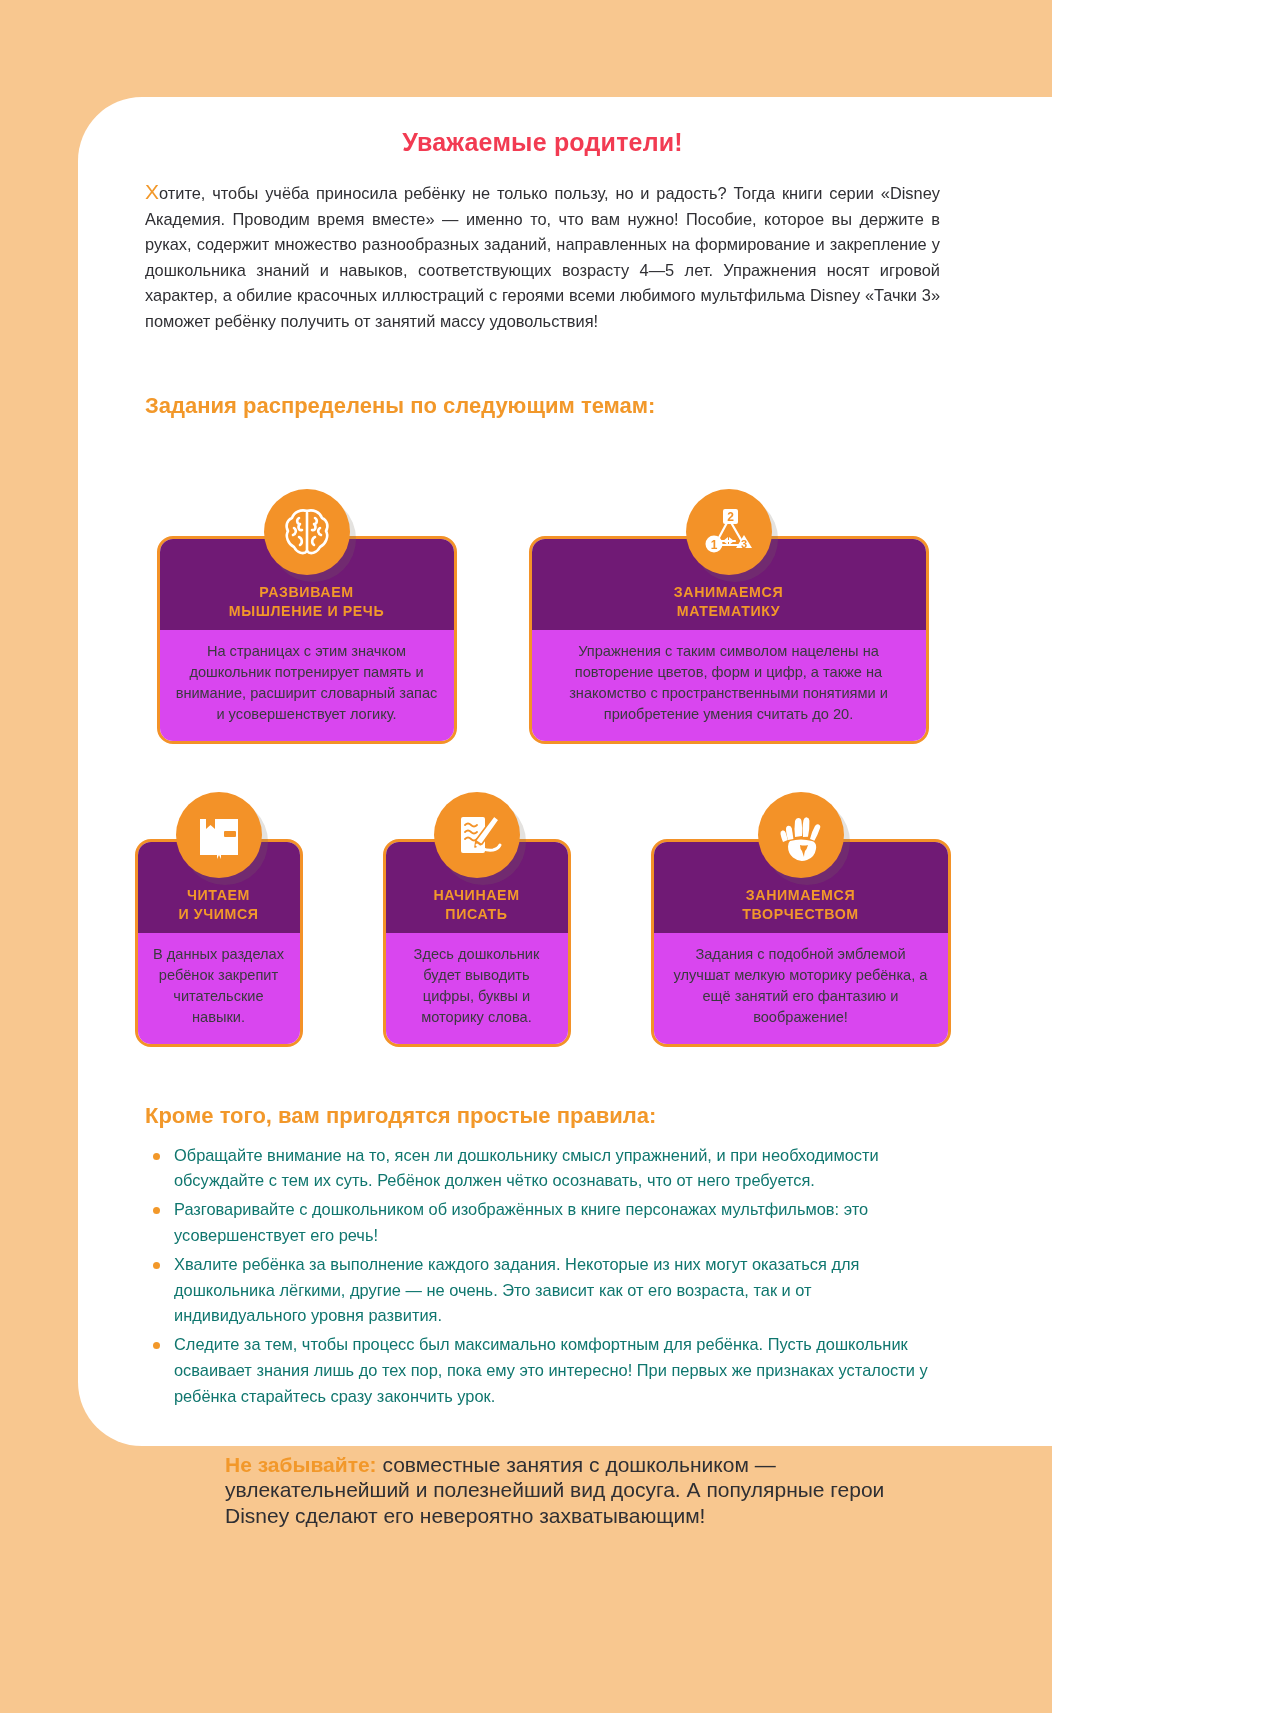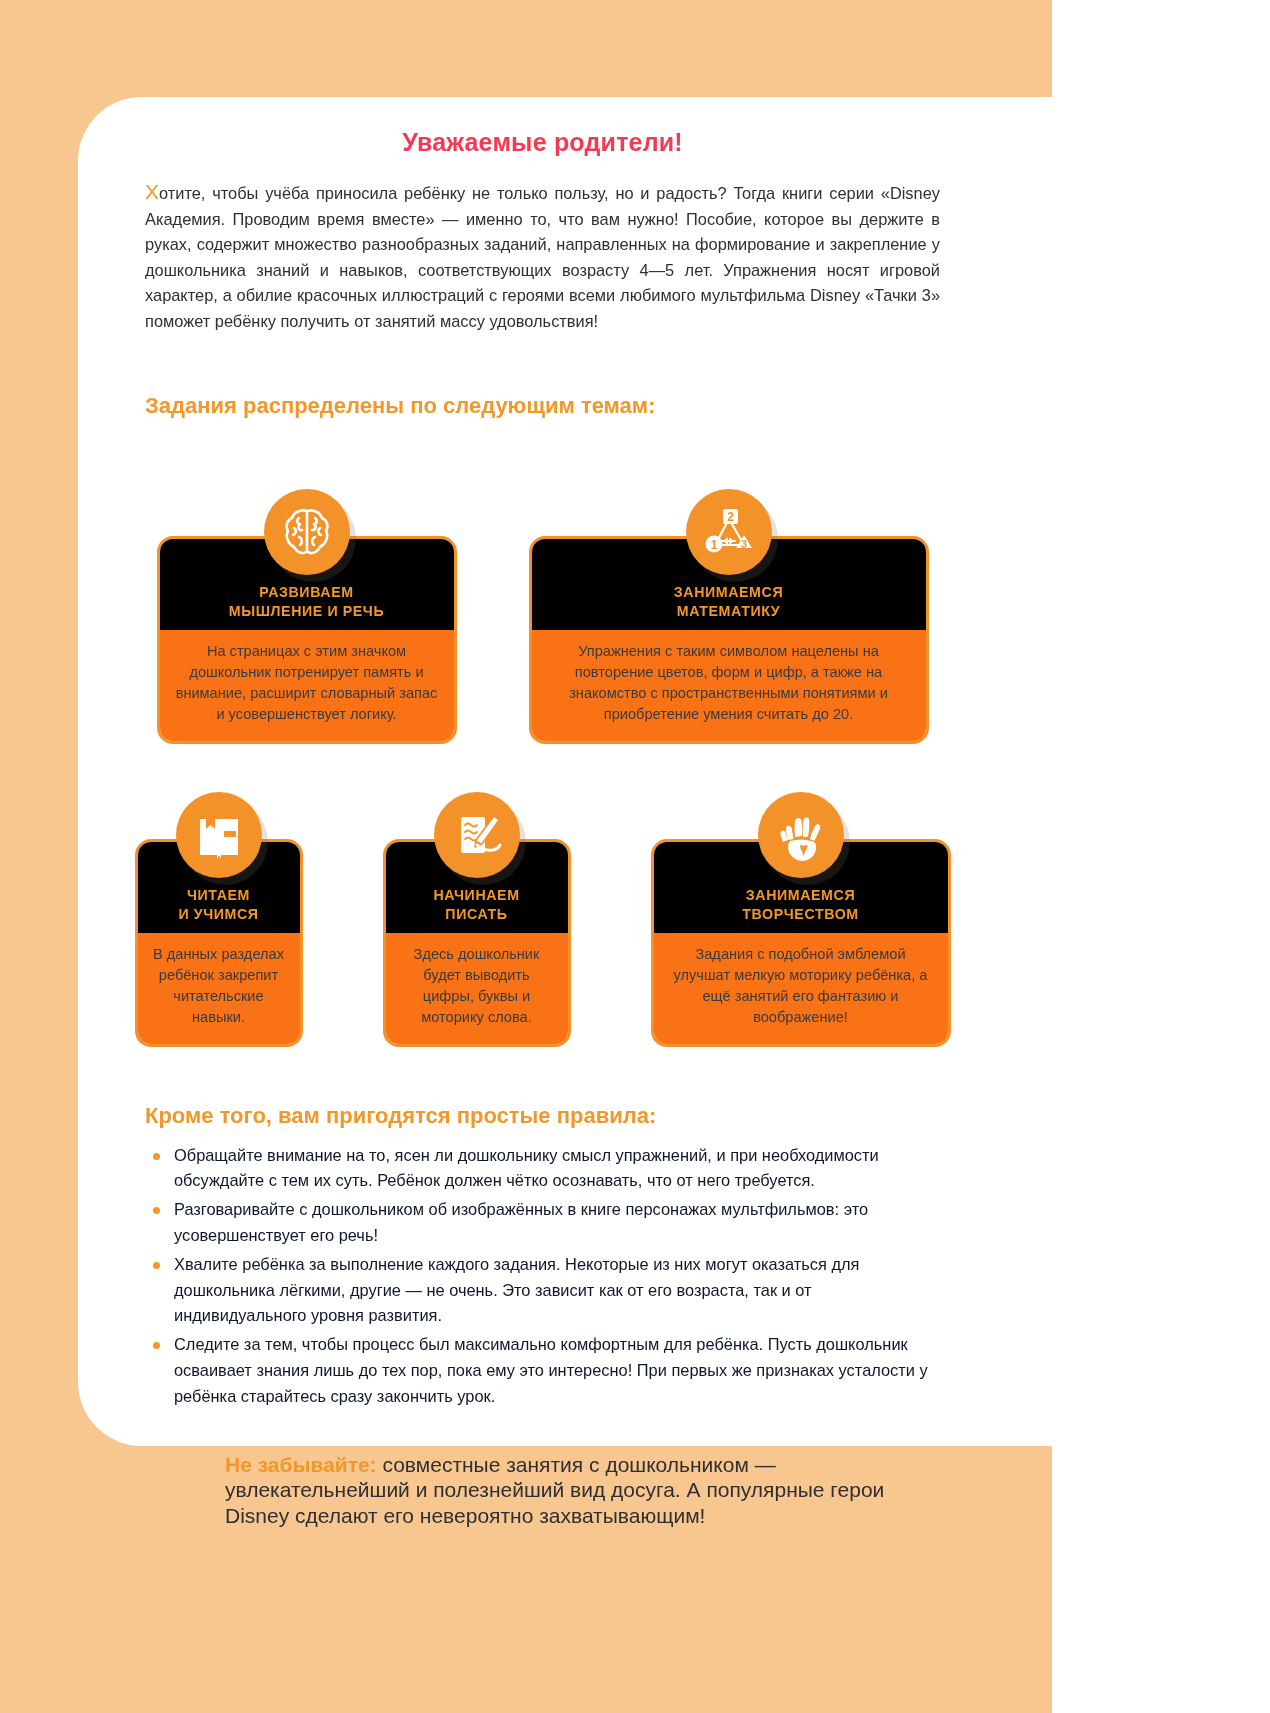--- a/index.html
+++ b/index.html
@@ -105,31 +105,31 @@
   .card {
     position: relative;
     z-index: 1;
     border: 3px solid #f39228;
     border-radius: 16px;
     background: #ffffff;
     overflow: hidden;
     box-sizing: border-box;
   }
   .card-head {
-    background: #000000;
+    background: #701a75;
     padding: 44px 12px 9px 12px;
     text-align: center;
     color: #f2982a;
     font-size: 14.2px;
     font-weight: bold;
     line-height: 19px;
     letter-spacing: 0.6px;
   }
   .card-body {
-    background: #f97316;
+    background: #d946ef;
     padding: 11px 14px 16px 14px;
     text-align: center;
     color: #3a3a3e;
     font-size: 14.6px;
     line-height: 21px;
   }
 
   .w-think  { width: 300px; }
   .w-math   { width: 400px; }
   .w-read   { width: 168px; }
@@ -141,21 +141,21 @@
     list-style: none;
     margin: 14px 0 0 0;
     padding: 0;
   }
   .rules li {
     position: relative;
     padding-left: 29px;
     margin-bottom: 3px;
     font-size: 16.4px;
     line-height: 25.8px;
-    color: #0f172a;
+    color: #0f766e;
   }
   .rules li::before {
     content: "";
     position: absolute;
     left: 8px;
     top: 10px;
     width: 7px;
     height: 7px;
     border-radius: 50%;
     background: #f2982a;

